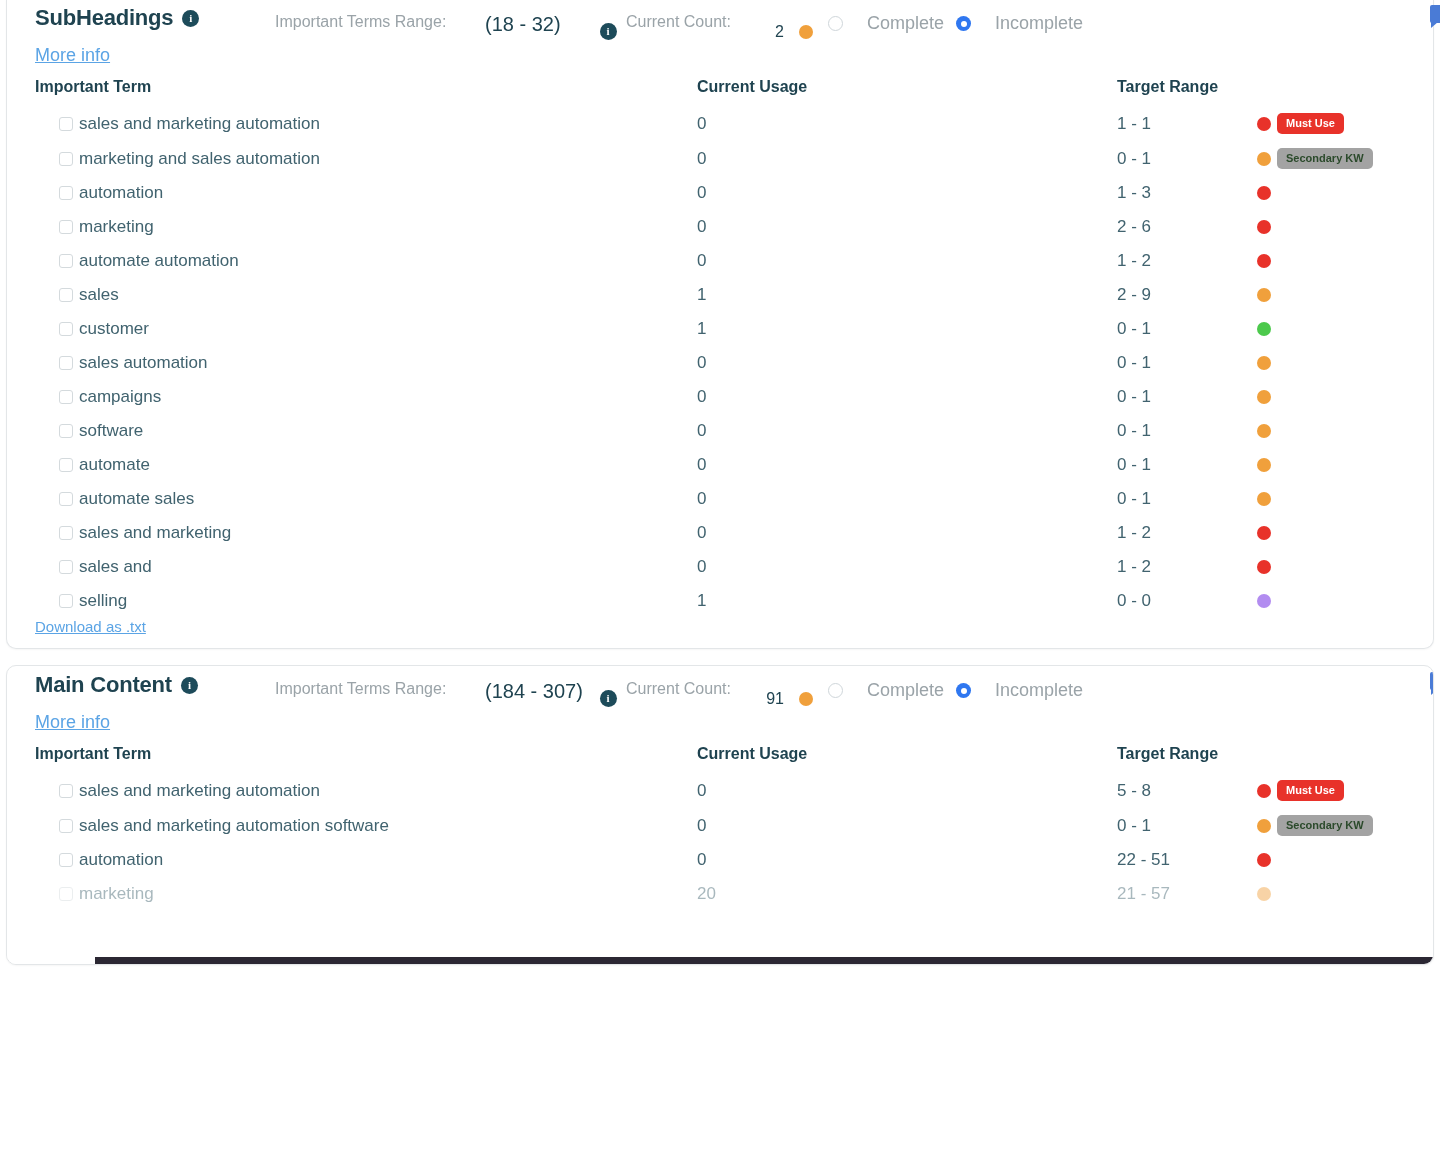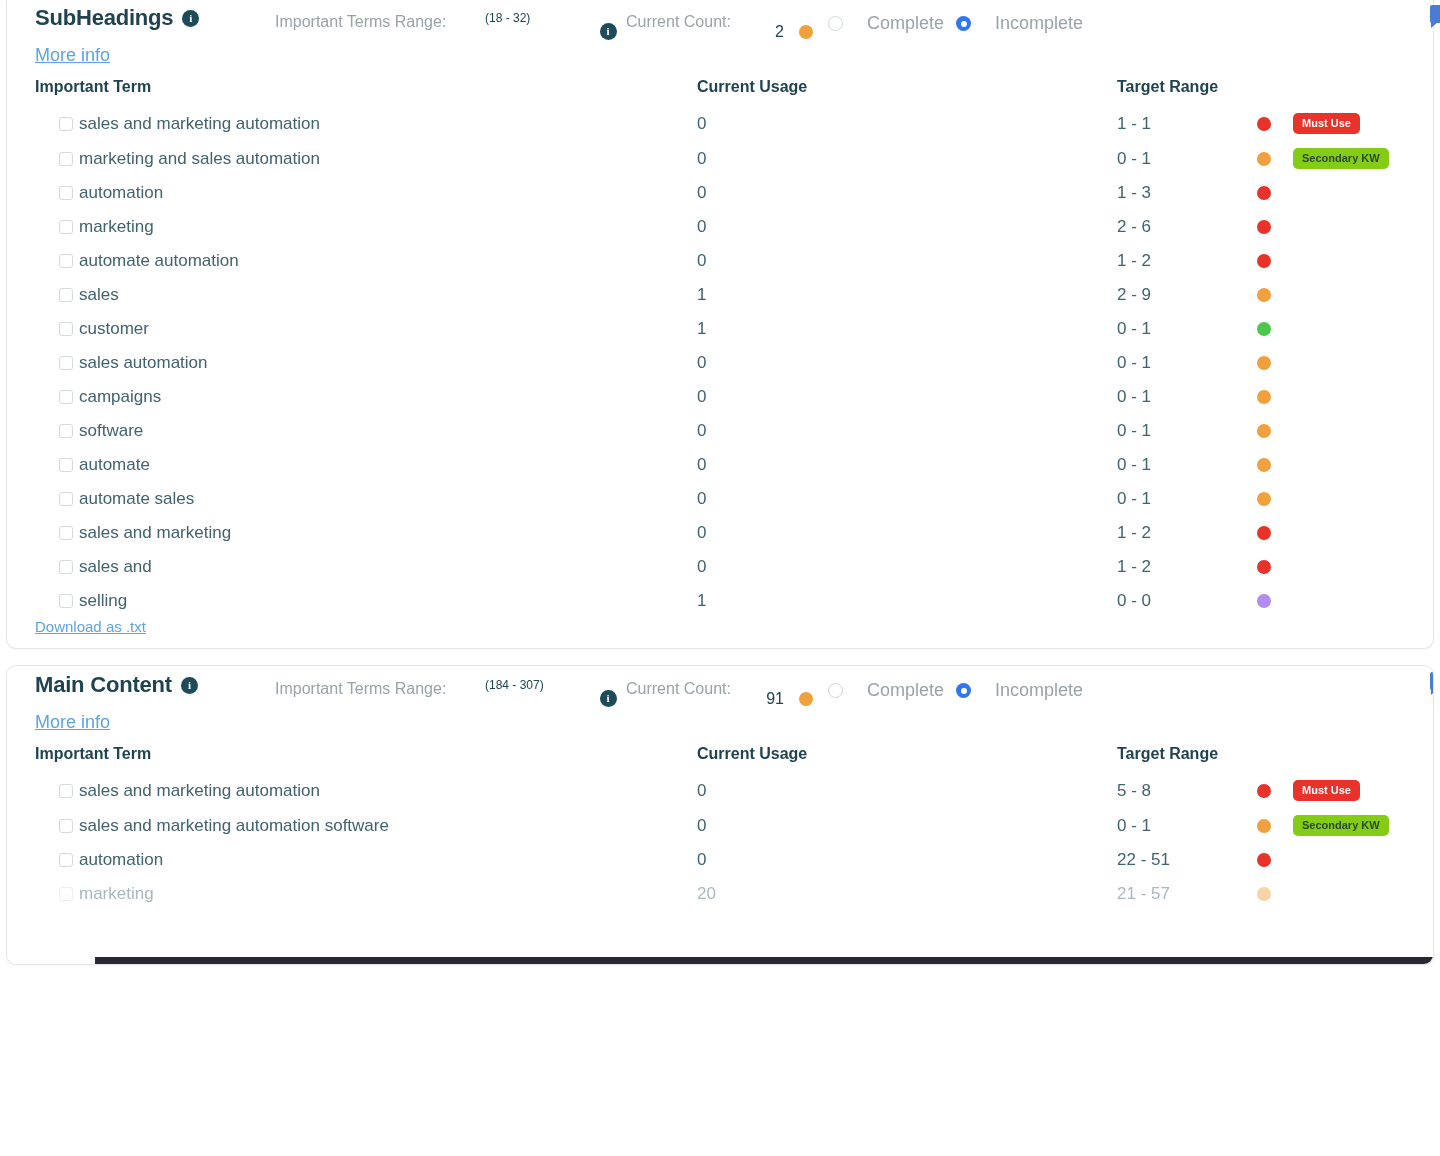--- a/index.html
+++ b/index.html
@@ -88,21 +88,21 @@
     width: 210px;
     flex: 0 0 auto;
     font-size: 16px;
     color: #9aa3a8;
     line-height: 1.45;
     padding-top: 5px;
   }
   .range-value {
     width: 105px;
     flex: 0 0 auto;
-    font-size: 12px;
+    font-size: 20px;
     color: #1f4350;
     line-height: 1.45;
     padding-top: 5px;
   }
   .count-icon-cell {
     width: 36px;
     flex: 0 0 auto;
     padding-top: 18px;
     display: flex;
     justify-content: center;
@@ -230,35 +230,35 @@
     color: #41636f;
     flex: 0 0 auto;
   }
   .dot {
     width: 14px;
     height: 14px;
     border-radius: 50%;
     flex: 0 0 auto;
   }
   .tag {
-    margin-left: 22px;
+    margin-left: 6px;
     display: inline-block;
     font-size: 11px;
     font-weight: bold;
     padding: 5px 9px;
     border-radius: 5px;
     white-space: nowrap;
     line-height: 1;
   }
   .tag.must {
     background: #e8322a;
     color: #ffffff;
   }
   .tag.secondary {
-    background: #84cc16;
+    background: #a3a3a3;
     color: #2b4a2b;
   }
 
   .footer-note {
     padding: 26px 0 0 28px;
     font-size: 15px;
     color: #9aa3a8;
   }
   .dl-link {
     display: inline-block;

